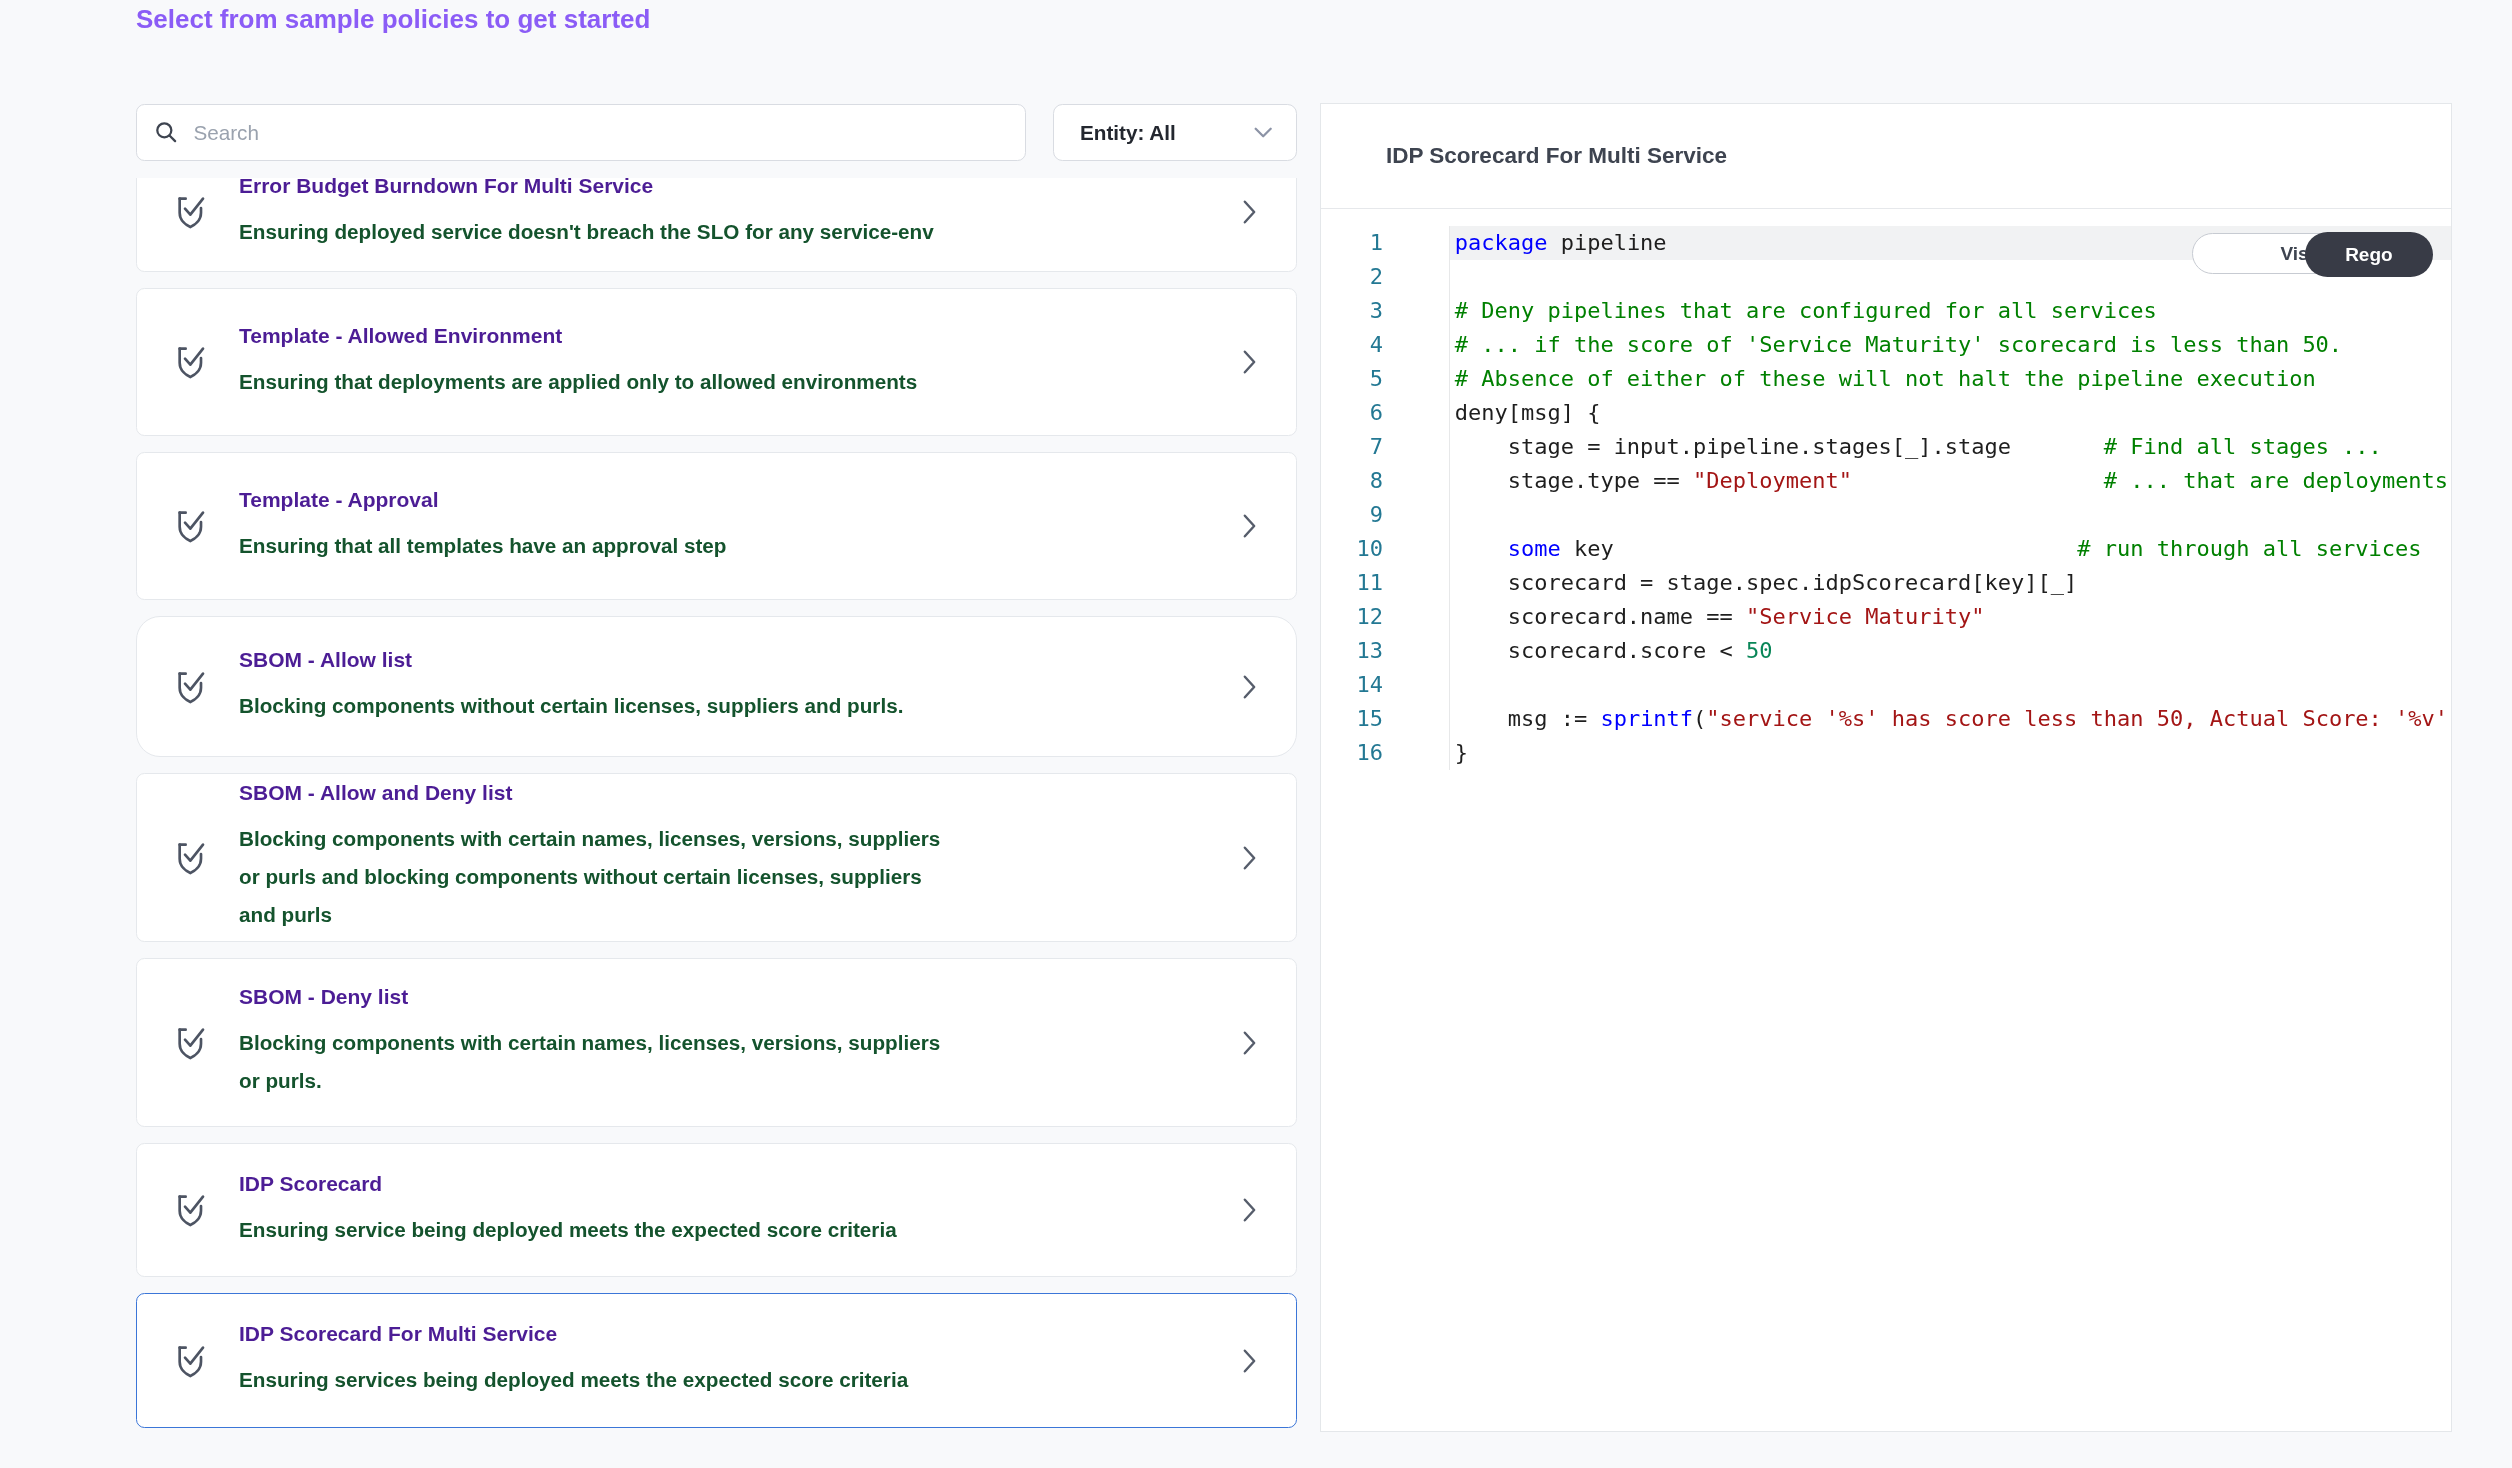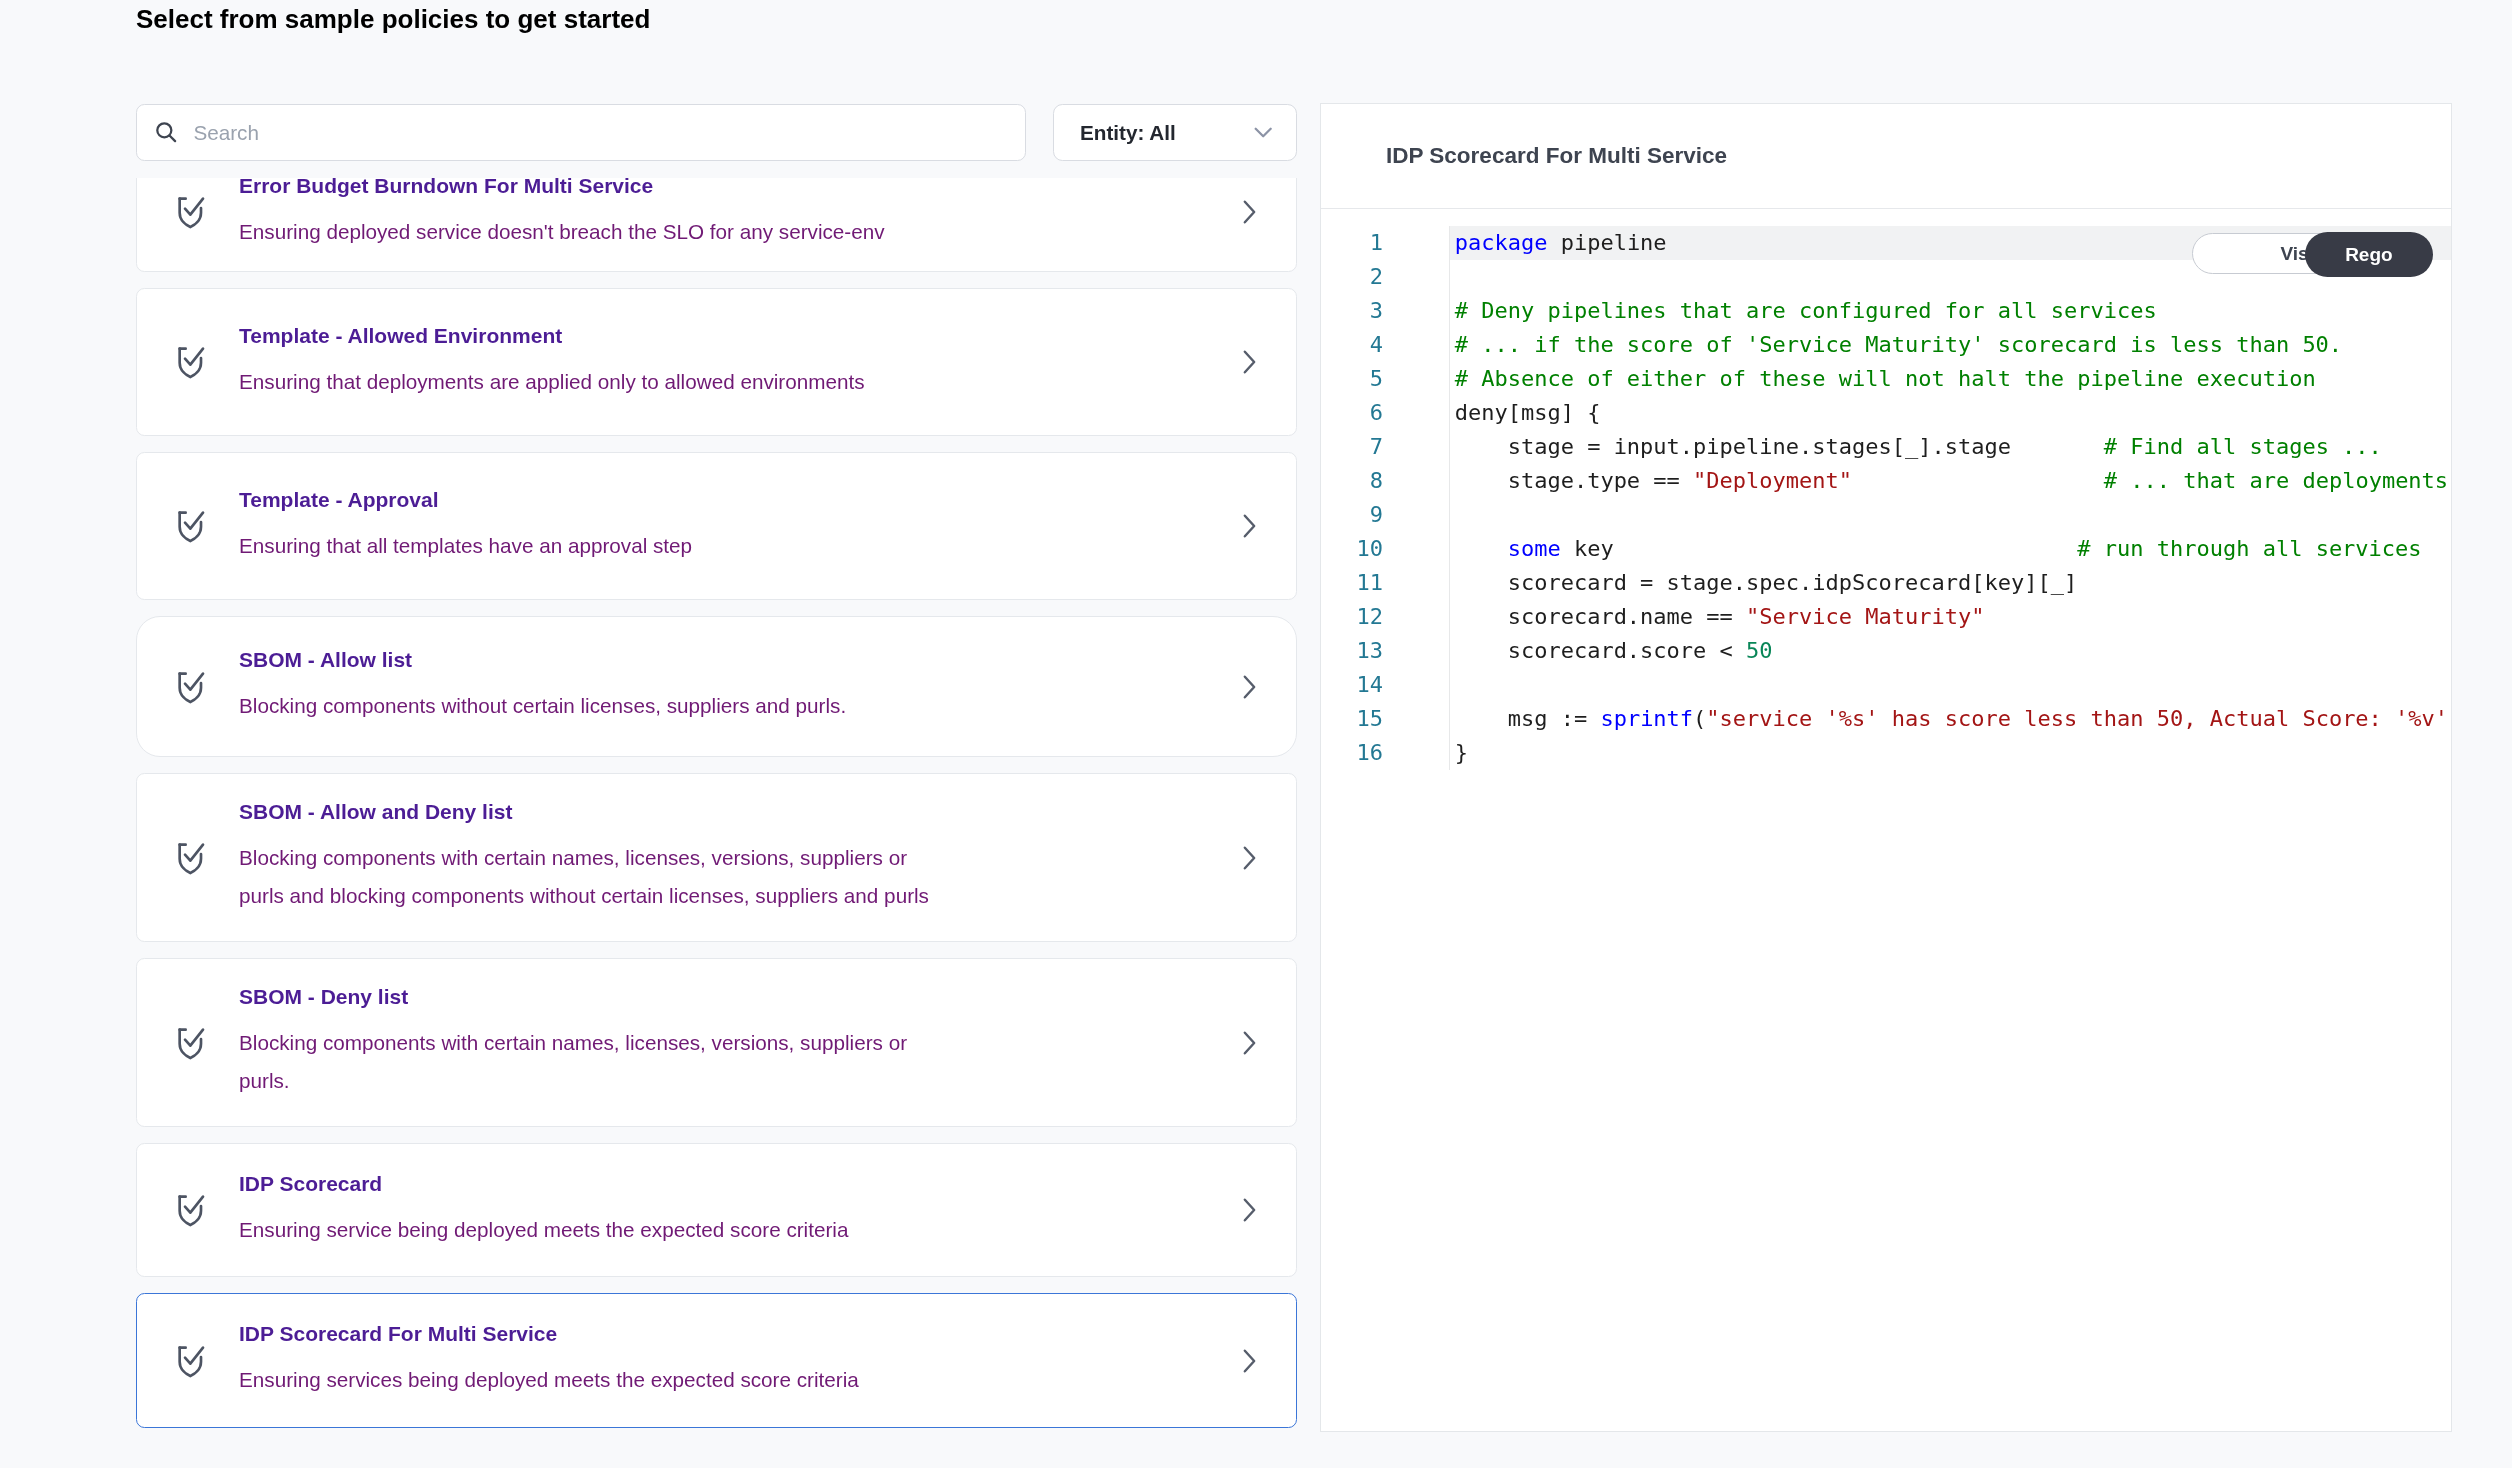--- a/index.html
+++ b/index.html
@@ -7,21 +7,21 @@
   body {
     font-family:"Liberation Sans", sans-serif;
     background:#f8f9fb;
     color:#20252d;
     position:relative;
   }
 
   
   .page-title {
     position:absolute; left:136px; top:0px;
-    font-size:26px; font-weight:700; color:#000000; line-height:39px;text-align:center;
+    font-size:26px; font-weight:700; color:#8b5cf6; line-height:39px;text-align:center;
   }
   .search-box {
     position:absolute; left:136px; top:104px; width:890px; height:57px;
     background:#fff; border:0.9px solid #d9dce2; border-radius:8.4px;
     display:flex; align-items:center; padding:0 17px;
   }
   .search-box svg { flex:0 0 auto; margin-right:15px; }
   .search-box input {
     border:none; outline:none; flex:1; font-size:20.7px;
     font-family:"Liberation Sans", sans-serif; color:#20252d; background:transparent;
@@ -52,21 +52,21 @@
   .card:nth-child(3) { height:148px; }
   .card:nth-child(4) { height:141px;border-radius:24px; }
   .card:nth-child(5) { height:169px; }
   .card:nth-child(6) { height:169px; }
   .card:nth-child(7) { height:134px; }
   .card:nth-child(8) { height:135px; }
   .card.selected { border:1.9px solid #3b76d8; }
   .card .shield { flex:0 0 34px; margin-right:30px; display:flex; align-items:center; }
   .card .texts { flex:1; min-width:0; }
   .card .c-title { font-size:21px; font-weight:700; color:#4c1d95; margin-bottom:15px; }
-  .card .c-desc  { font-size:20.7px; font-weight:400; color:#701a75; line-height:38px; max-width:713px; }
+  .card .c-desc  { font-size:20.7px; font-weight:700; color:#14532d; line-height:38px; max-width:713px; }
   .card .arrow { flex:0 0 auto; margin-left:19px; display:flex; align-items:center; }
 
   
   .detail-panel {
     position:absolute; left:1320px; top:103px; width:1132px; height:1329px;
     background:#fff; border:0.9px solid #e4e7ea;
   }
   .detail-header {
     height:105px; border-bottom:0.9px solid #e6e8eb;
     display:flex; align-items:center; padding-left:65px;

